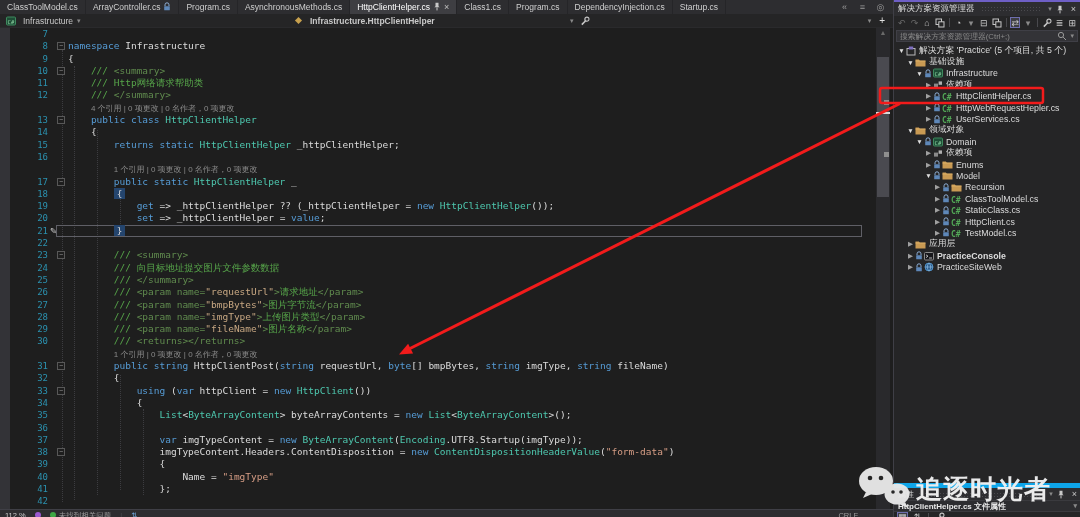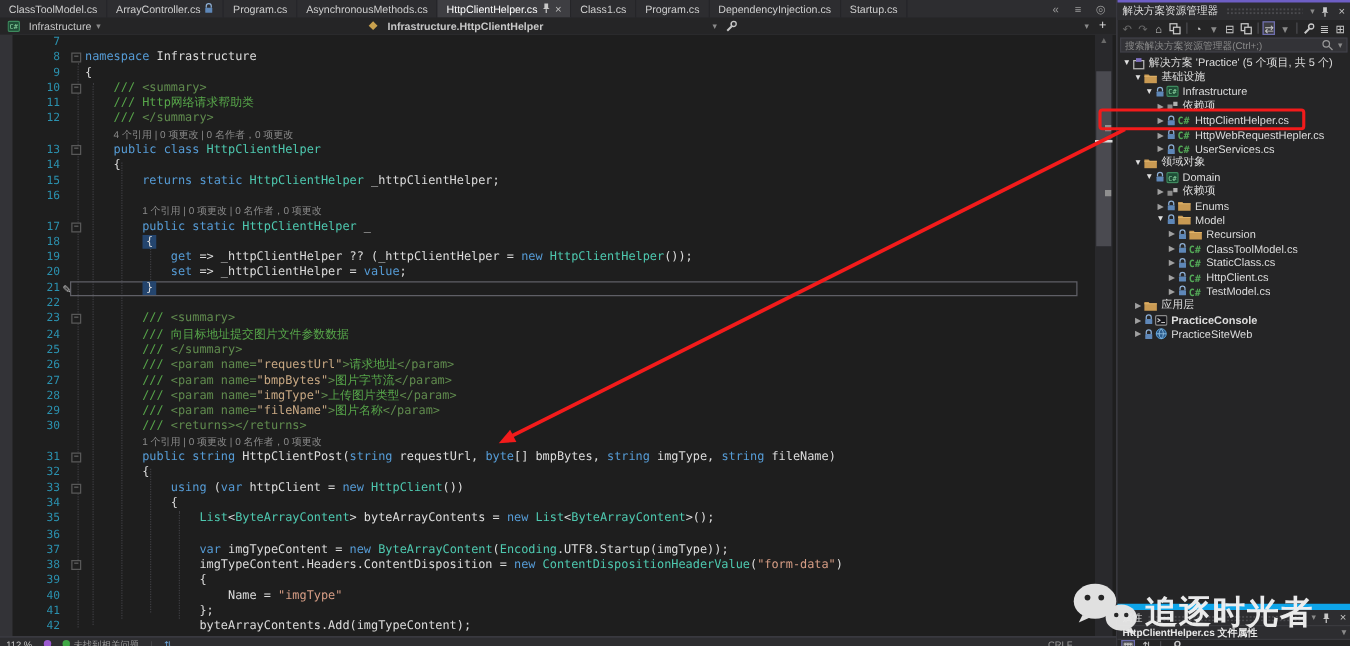--- a/index.html
+++ b/index.html
@@ -204,21 +204,21 @@
       <div class="row"><span class="ln">32</span><span class="codetext" style="padding-left: 45.76px;"><span class="tk-p">{</span></span></div>
       <div class="row"><span class="ln">33</span><span class="foldbox">−</span><span class="codetext" style="padding-left: 68.64px;"><span class="tk-k">using</span><span class="tk-p"> (</span><span class="tk-k">var</span><span class="tk-p"> httpClient = </span><span class="tk-k">new</span><span class="tk-p"> </span><span class="tk-t">HttpClient</span><span class="tk-p">())</span></span></div>
       <div class="row"><span class="ln">34</span><span class="codetext" style="padding-left: 68.64px;"><span class="tk-p">{</span></span></div>
       <div class="row"><span class="ln">35</span><span class="codetext" style="padding-left: 91.52px;"><span class="tk-t">List</span><span class="tk-p">&lt;</span><span class="tk-t">ByteArrayContent</span><span class="tk-p">&gt; byteArrayContents = </span><span class="tk-k">new</span><span class="tk-p"> </span><span class="tk-t">List</span><span class="tk-p">&lt;</span><span class="tk-t">ByteArrayContent</span><span class="tk-p">&gt;();</span></span></div>
       <div class="row"><span class="ln">36</span><span class="codetext" style="padding-left: 0px;"></span></div>
       <div class="row"><span class="ln">37</span><span class="codetext" style="padding-left: 91.52px;"><span class="tk-k">var</span><span class="tk-p"> imgTypeContent = </span><span class="tk-k">new</span><span class="tk-p"> </span><span class="tk-t">ByteArrayContent</span><span class="tk-p">(</span><span class="tk-t">Encoding</span><span class="tk-p">.UTF8.Startup(imgType));</span></span></div>
       <div class="row"><span class="ln">38</span><span class="foldbox">−</span><span class="codetext" style="padding-left: 91.52px;"><span class="tk-p">imgTypeContent.Headers.ContentDisposition = </span><span class="tk-k">new</span><span class="tk-p"> </span><span class="tk-t">ContentDispositionHeaderValue</span><span class="tk-p">(</span><span class="tk-s">"form-data"</span><span class="tk-p">)</span></span></div>
       <div class="row"><span class="ln">39</span><span class="codetext" style="padding-left: 91.52px;"><span class="tk-p">{</span></span></div>
       <div class="row"><span class="ln">40</span><span class="codetext" style="padding-left: 114.4px;"><span class="tk-p">Name = </span><span class="tk-s">"imgType"</span></span></div>
       <div class="row"><span class="ln">41</span><span class="codetext" style="padding-left: 91.52px;"><span class="tk-p">};</span></span></div>
-      <div class="row"><span class="ln">42</span><span class="codetext" style="padding-left: 91.52px;"><span class="tk-p">byteArrayContents.Add(imgTypeContent);</span></span></div>
+      <div class="row"><span class="ln">42</span></div>
       <div class="row"><span class="ln">43</span><span class="codetext" style="padding-left: 0px;"></span></div>
     </div>
 
   <div id="sbtrack"></div>
   <div id="sbarrow">▲</div>
   <div id="sbthumb"></div>
   <div class="sbmark" style="top:72px;"></div>
   <div class="sbmark" style="top:124px;"></div>
   <div id="sbcaret"></div>
 </div>

